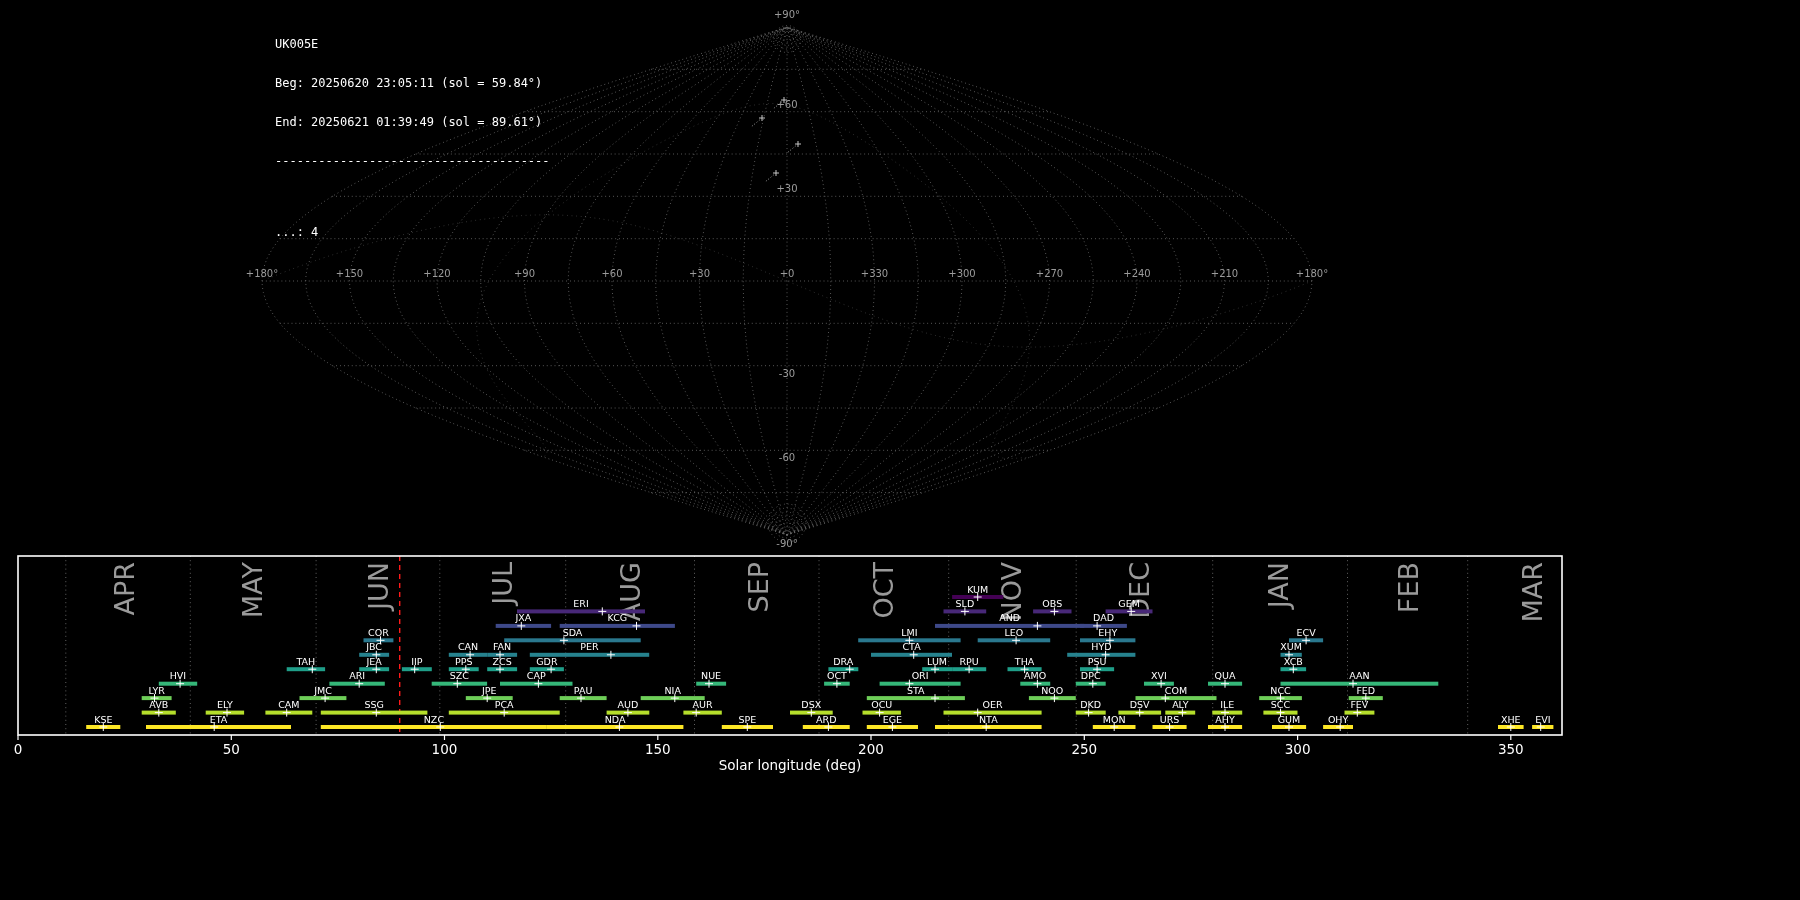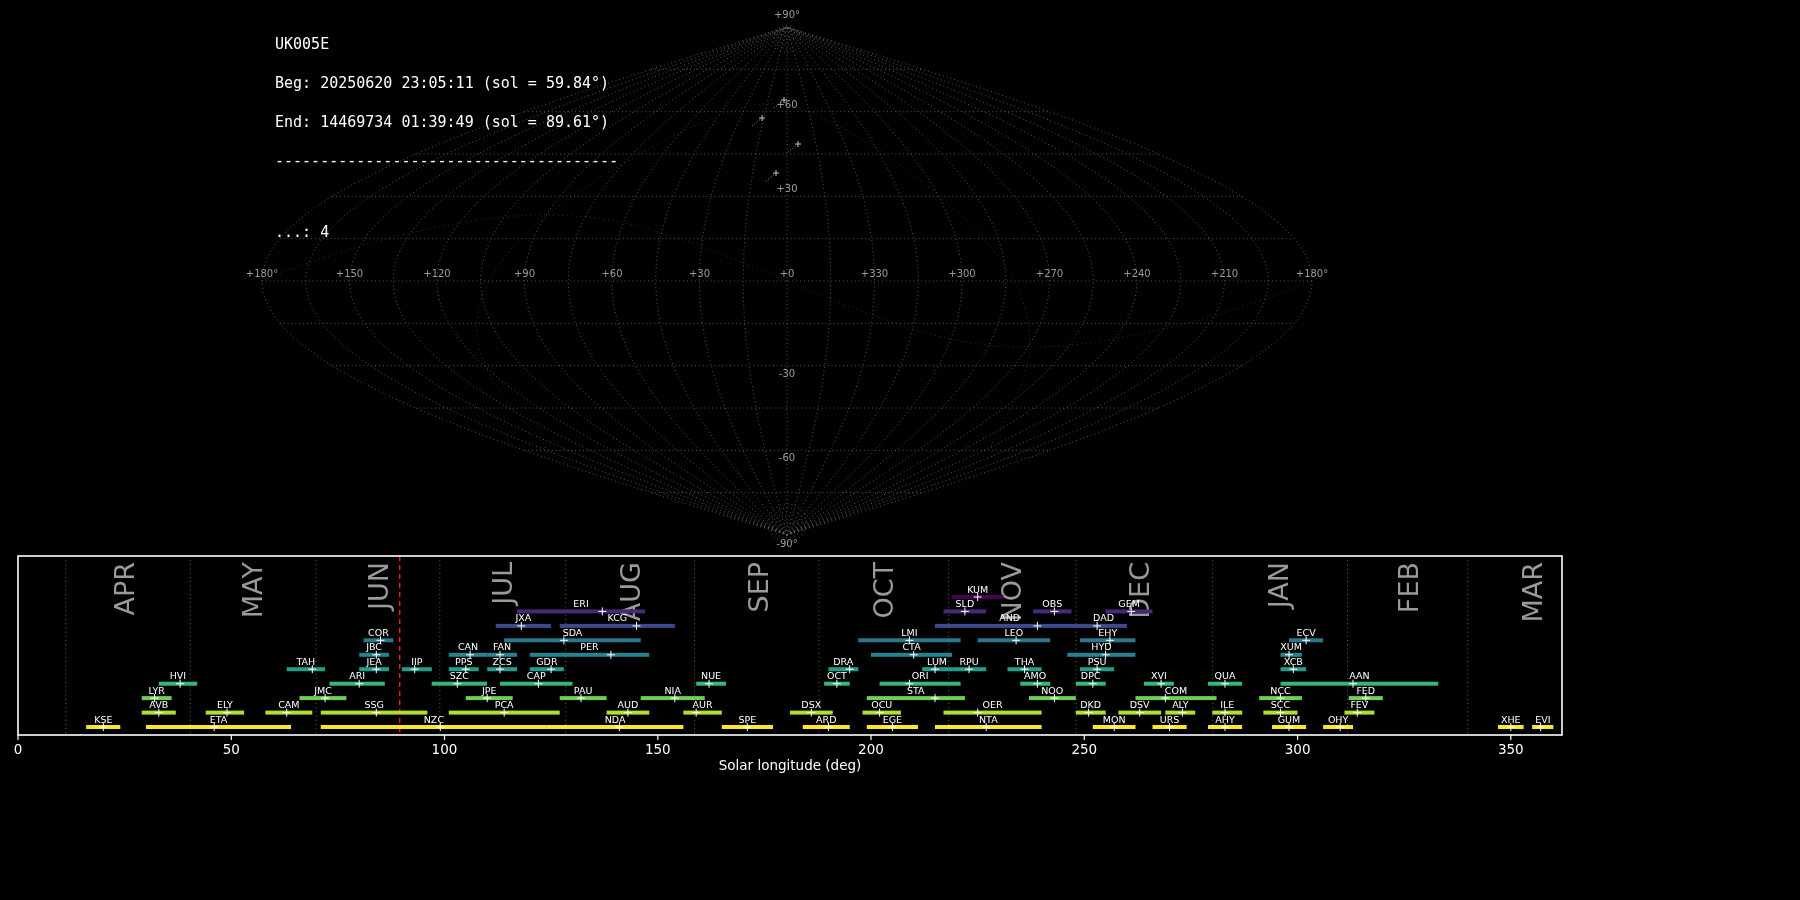--- a/index.html
+++ b/index.html
@@ -2,21 +2,21 @@
 <html><head>
 <meta charset="utf-8">
 <style>
   html,body{margin:0;padding:0;background:#000;}
   #stage{position:relative;width:1800px;height:900px;background:#000;overflow:hidden;
          font-family:"DejaVu Sans",sans-serif;}
   #skymap,#timeline{position:absolute;left:0;}
   #skymap{top:0;}
   #timeline{top:550px;}
   #infoblock{position:absolute;left:275px;top:12px;color:#fff;
-             font-family:"DejaVu Sans Mono",monospace;font-size:15px;line-height:13px;white-space:pre;}
+             font-family:"DejaVu Sans Mono",monospace;font-size:12px;line-height:13px;white-space:pre;}
   #infoblock .gap{height:6px;}
 </style>
 </head>
 <body>
 
 <div id="stage">
 
   <svg id="skymap" width="1600" height="552">
       <g stroke="#8f8f8f" stroke-width="1" fill="none" stroke-dasharray="0.8 3.1" opacity="0.75">
         <line x1="651.1" y1="492.6" x2="922.9" y2="492.6"></line>
@@ -96,21 +96,21 @@
         <path d="M795 144H801M798 141V147" fill="none"></path>
         <line x1="798" y1="144" x2="787" y2="153" stroke-dasharray="1 2" stroke="#bbbbbb"></line>
         <path d="M773 173H779M776 170V176" fill="none"></path>
         <line x1="776" y1="173" x2="765" y2="182" stroke-dasharray="1 2" stroke="#bbbbbb"></line>
       </g>
     </svg>
 
   <div id="infoblock">
     <div>UK005E</div>
     <div>Beg: 20250620 23:05:11 (sol = 59.84°)</div>
-    <div>End: 14469734 01:39:49 (sol = 89.61°)</div>
+    <div>End: 20250621 01:39:49 (sol = 89.61°)</div>
     <div>--------------------------------------</div>
     <div class="gap"></div>
     <div>...: 4</div>
   </div>
 
   <svg id="timeline" width="1600" height="350">
       <g stroke="#7a7a7a" stroke-width="1" stroke-dasharray="1 3.2" opacity="0.8">
         <line x1="65.8" y1="6" x2="65.8" y2="185"></line>
         <line x1="190.3" y1="6" x2="190.3" y2="185"></line>
         <line x1="316.1" y1="6" x2="316.1" y2="185"></line>

